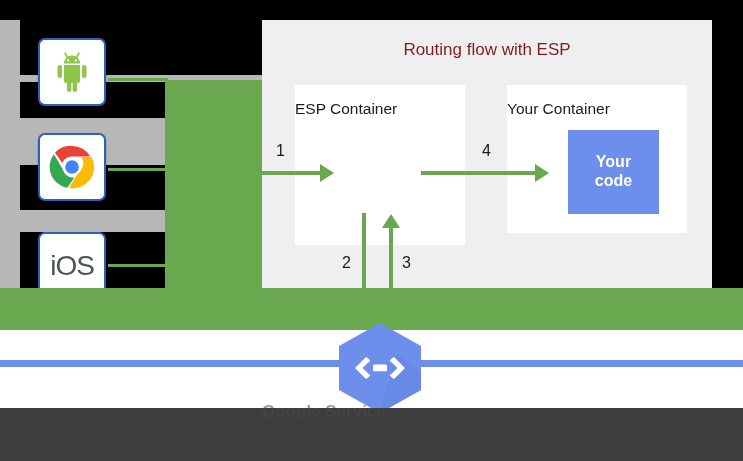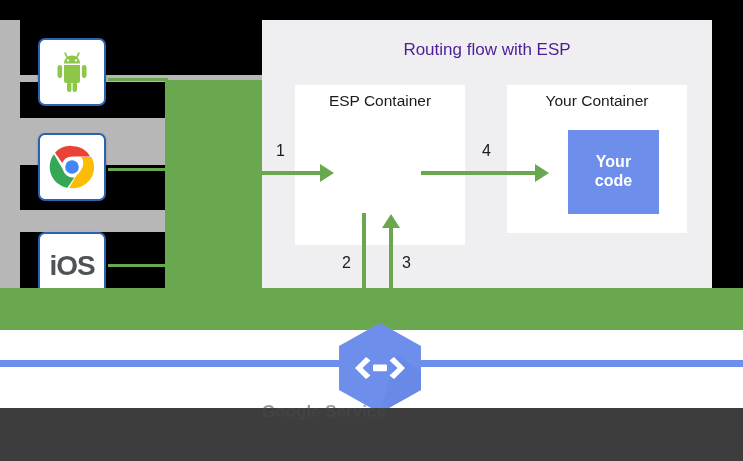--- a/index.html
+++ b/index.html
@@ -139,54 +139,53 @@
     align-items: center;
     justify-content: center;
     box-shadow: 0 1px 2px rgba(0,0,0,0.35);
   }
   #card-android { left: 38px; top: 38px; }
   #card-chrome  { left: 38px; top: 133px; }
   #card-ios     { left: 38px; top: 232px; }
 
   .ios-label {
     font-size: 28px;
-    font-weight: bold;
+    font-weight: normal;
     color: #4d5456;
     letter-spacing: -1px;
     font-family: "Liberation Sans", sans-serif;
   }
 
   
   .panel {
     position: absolute;
     left: 262px; top: 20px;
     width: 450px; height: 272px;
     background: #efeff1;
   }
   .panel-title {
     position: absolute;
     left: 0; top: 20px;
     width: 450px;
     text-align: center;
     font-size: 17px;
-    color: #4c1d95;
+    color: #7f1d1d;
   }
 
   .container-box {
     position: absolute;
     background: #ffffff;
   }
   #esp-container  { left: 33px; top: 65px; width: 170px; height: 160px; }
   #your-container { left: 245px; top: 65px; width: 180px; height: 148px; }
 
   .container-label {
     position: absolute;
-    top: 7px;
+    top: 15px;
     width: 100%;
-    text-align: center;
     font-size: 15.5px;
     color: #1b1b1b;
   }
 
   .blue-box {
     position: absolute;
     background: #6d8eeb;
     color: #ffffff;
     display: flex;
     align-items: center;

